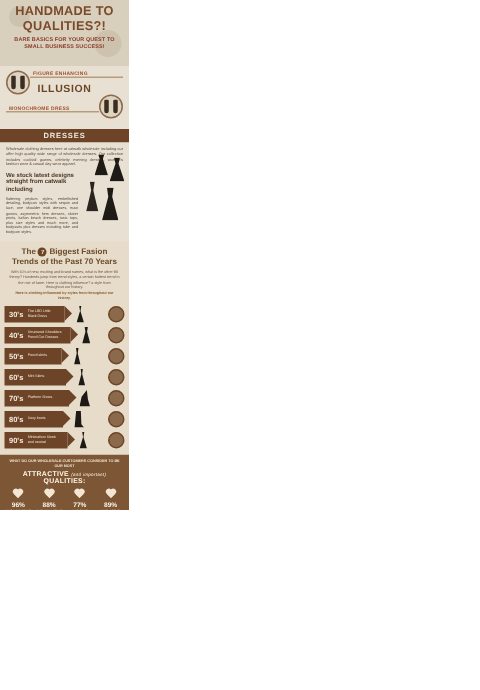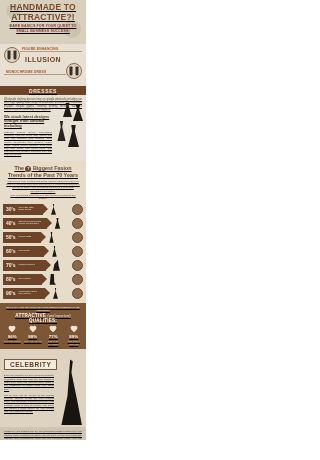--- a/index.html
+++ b/index.html
@@ -1,17 +1,17 @@
 <!DOCTYPE html>
 <html><head>
 <meta charset="utf-8">
 <style>
   html,body{margin:0;padding:0;background:#ffffff;}
   body{width:86px;height:460px;overflow:hidden;font-family:"Liberation Sans",sans-serif;}
-  .page{position:relative;width:86px;height:440px;background:#e8e0d2;overflow:hidden;text-decoration:underline;}
+  .page{position:relative;width:86px;height:340px;background:#e8e0d2;overflow:hidden;}
 
   
   .header{position:relative;height:44px;background:#d9cfbd;text-align:center;padding-top:3px;box-sizing:border-box;}
   .header:before{content:"";position:absolute;left:6px;top:4px;width:14px;height:14px;border-radius:50%;background:#cdc2ad;}
   .header:after{content:"";position:absolute;right:5px;top:20px;width:18px;height:18px;border-radius:50%;background:#cdc2ad;}
   .h-title{position:relative;z-index:2;font-size:8.5px;line-height:9.5px;font-weight:bold;color:#7a4a2a;letter-spacing:.2px;}
   .h-sub{position:relative;z-index:2;margin-top:2px;font-size:3.6px;line-height:4.6px;font-weight:bold;color:#8a3b2a;letter-spacing:.1px;padding:0 8px;}
 
   
   .illusion{position:relative;height:42px;background:#e8e0d2;}
@@ -90,21 +90,21 @@
   .bl:before{content:"";position:absolute;left:0;top:1.2px;width:3px;height:1px;background:#8a7258;}
 </style>
 </head>
 <body>
 
 <div class="page">
 
   <div class="header">
     <div class="h-title">
       <div>HANDMADE TO</div>
-      <div>ATTRACTIVE?!</div>
+      <div>QUALITIES?!</div>
     </div>
     <div class="h-sub">BARE BASICS FOR YOUR QUEST TO SMALL BUSINESS SUCCESS!</div>
   </div>
 
   <div class="illusion">
     <div class="ill-badge left">
       <div class="dressglyph d1"></div>
         <div class="dressglyph d2"></div>
     </div>
     <div class="ill-badge right">

